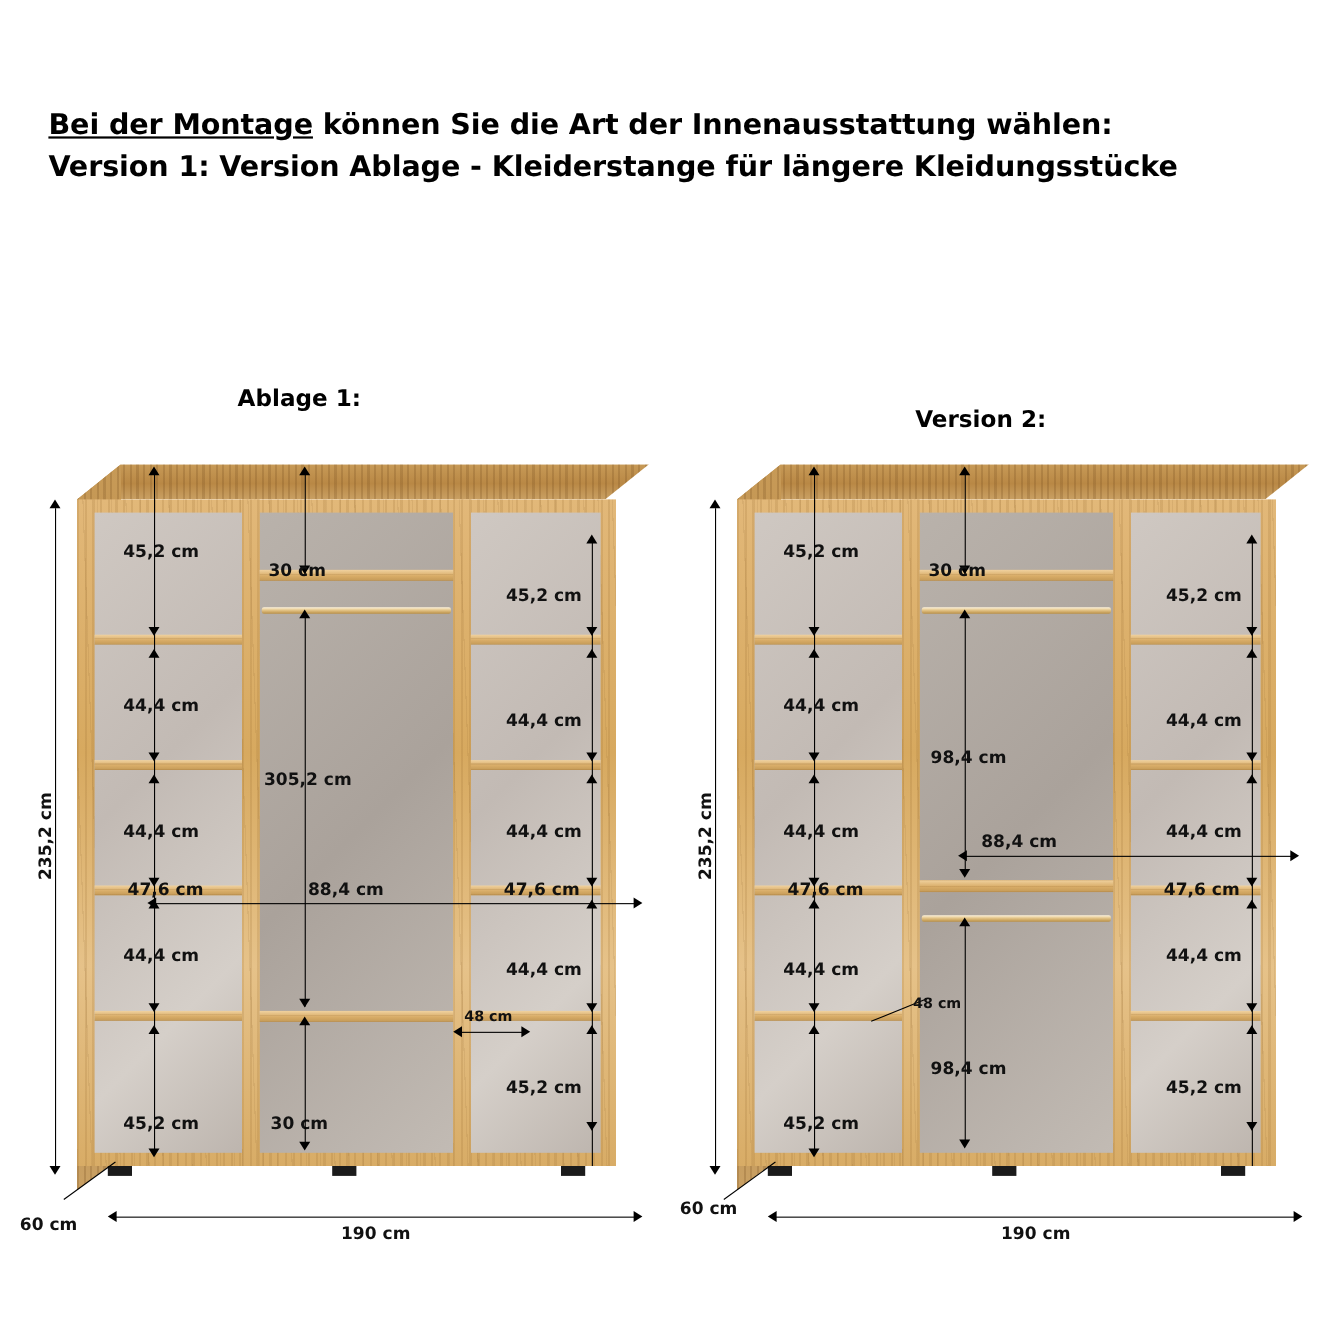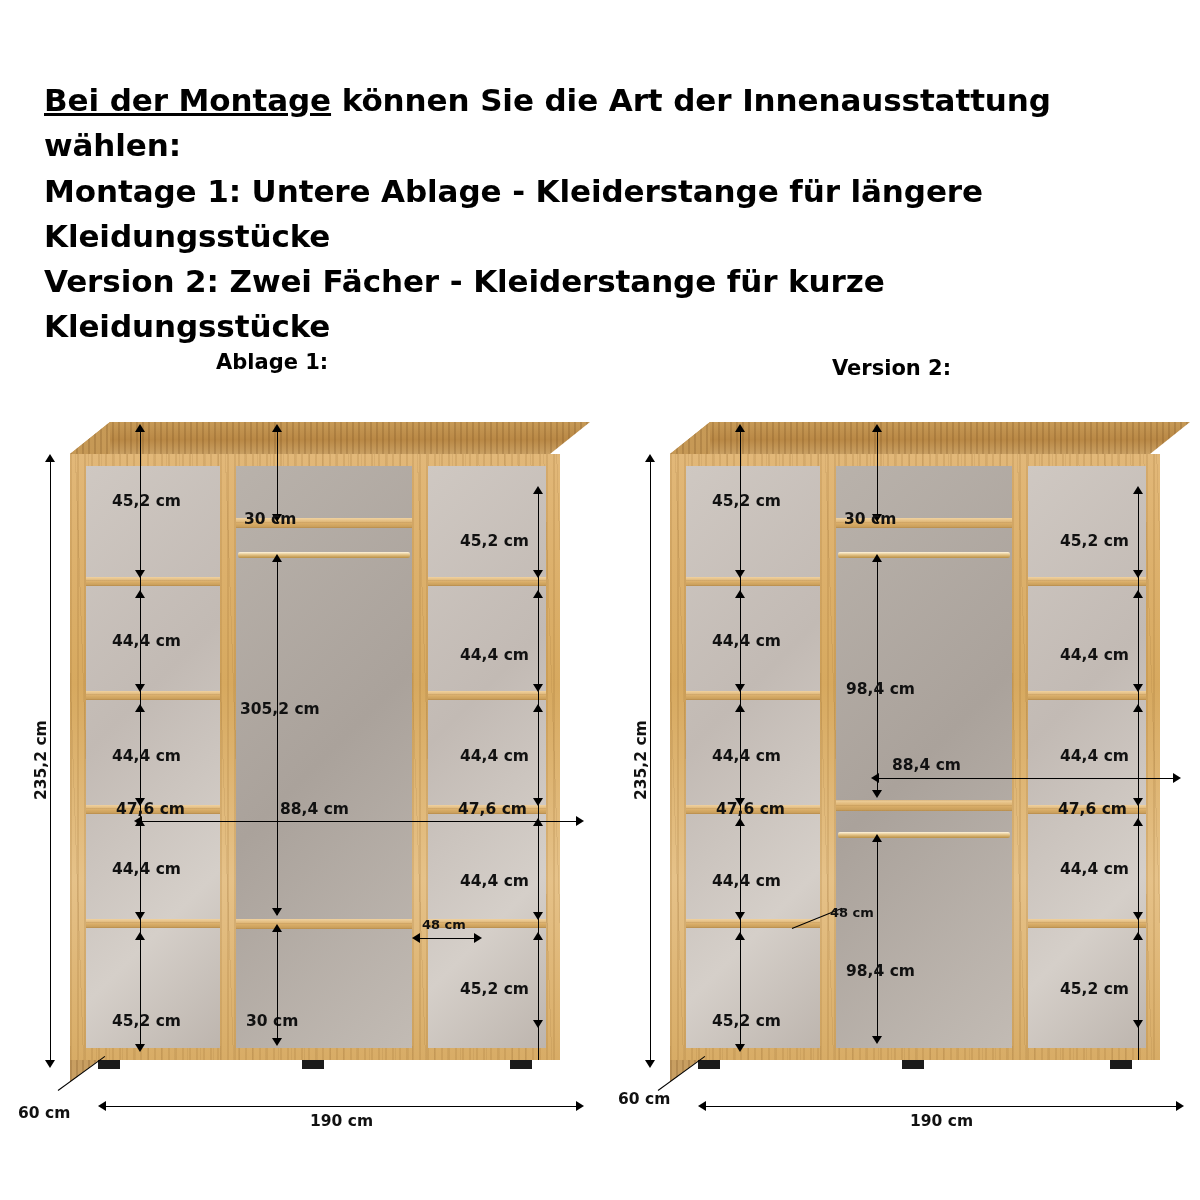--- a/index.html
+++ b/index.html
@@ -2,30 +2,30 @@
 <html><head>
 <meta charset="utf-8">
 <style>
   html,body{margin:0;padding:0;}
   body{
     width:1200px;height:1200px;background:#ffffff;
     font-family:"DejaVu Sans", sans-serif;
     position:relative;overflow:hidden;color:#000;
   }
   .heading{
-    position:absolute;left:44px;top:78px;width:1120px;
-    font-size:31px;font-weight:bold;line-height:1.46;
+    position:absolute;left:44px;top:96px;width:1120px;
+    font-size:26px;font-weight:bold;line-height:1.46;
     letter-spacing:-0.1px;
   }
   .heading u{text-decoration:underline;}
   .ver-title{
     position:absolute;font-size:21px;font-weight:bold;
   }
   #v1title{left:216px;top:350px;}
-  #v2title{left:832px;top:356px;}
+  #v2title{left:832px;top:369px;}
 
   
   .scene{position:absolute;}
   #scene1{left:40px;top:400px;width:560px;height:760px;}
   #scene2{left:640px;top:400px;width:560px;height:760px;}
 
   .cab{position:absolute;}
   
   .wood{
     background:
@@ -69,22 +69,21 @@
   .arrow-dn{border-left:5px solid transparent;border-right:5px solid transparent;border-top:8px solid #000;}
   .arrow-l{border-top:5px solid transparent;border-bottom:5px solid transparent;border-right:8px solid #000;}
   .arrow-r{border-top:5px solid transparent;border-bottom:5px solid transparent;border-left:8px solid #000;}
   .rot{transform:rotate(-90deg);transform-origin:0 0;}
 </style>
 </head>
 <body>
 
 <div class="heading">
   <u>Bei der Montage</u><span> können Sie die Art der Innenausstattung wählen:</span><br>
-  <span>Montage 1: Untere Ablage - Kleiderstange für längere Kleidungsstücke</span><br>
-  <span>Version 2: Zwei Fächer - Kleiderstange für kurze Kleidungsstücke</span>
+  <span>Version 1: Version Ablage - Kleiderstange für längere Kleidungsstücke</span><br>
 </div>
 
 <div class="ver-title" id="v1title">Ablage 1:</div>
 <div class="ver-title" id="v2title">Version 2:</div>
 
 <div class="scene" id="scene1">
 
   <div class="cab wood-dark" style="left:30px;top:22px;width:520px;height:32px;
               clip-path:polygon(0 32px,40px 0,520px 0,480px 32px);"></div>
 

